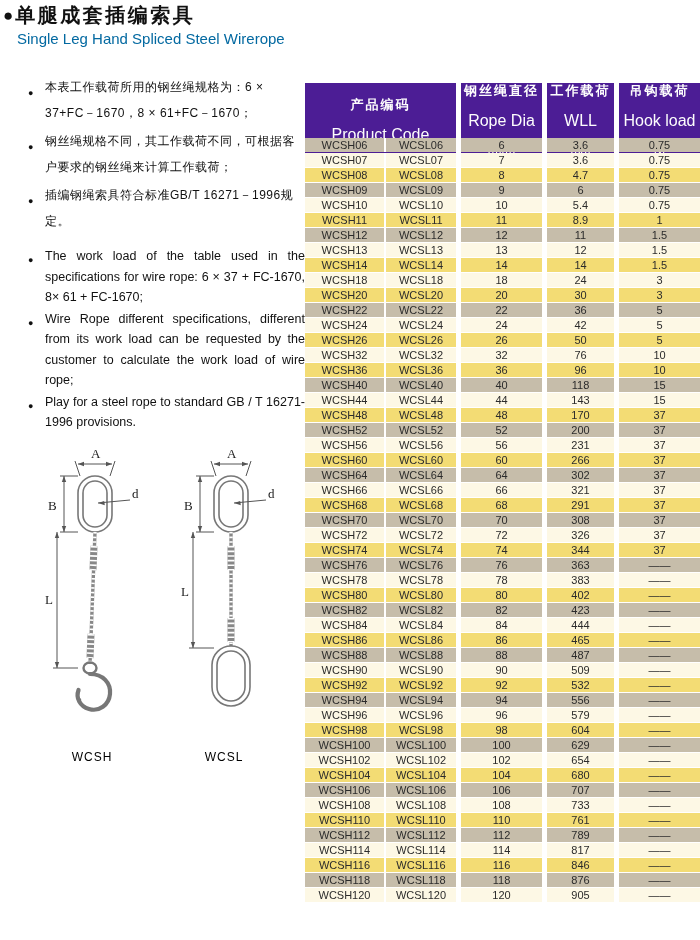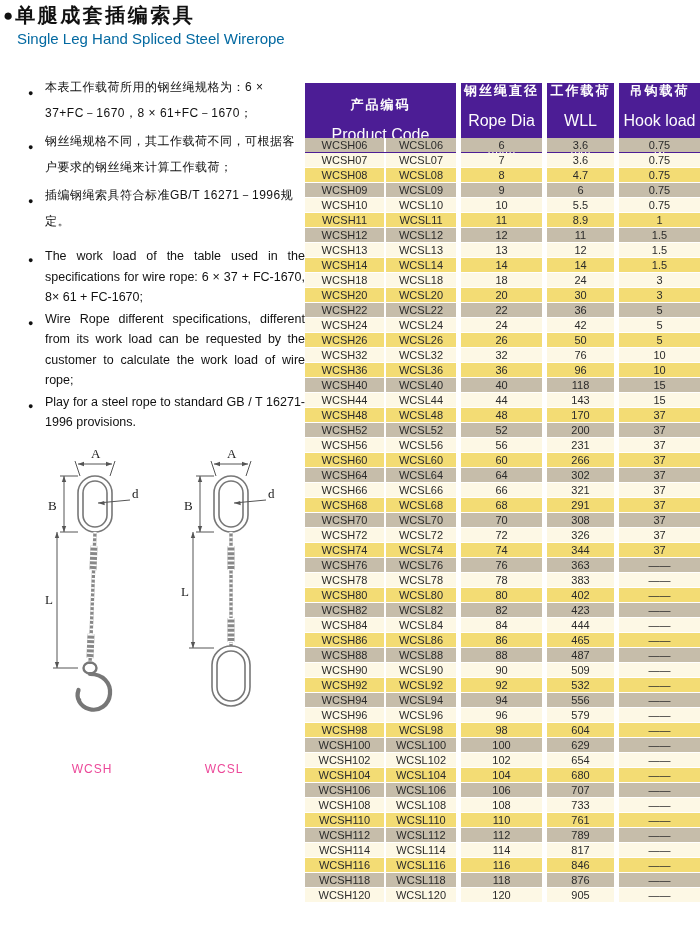--- a/index.html
+++ b/index.html
@@ -21,21 +21,21 @@
   .note-bullet { position:absolute; left:0; top:0; font-size:9px; }
   .notes-zh li { font-size:12px; line-height:26px; margin-bottom:2px; letter-spacing:0.5px; }
   .notes-zh .note-bullet { top:6px; }
   .notes-en { margin-top:12px; }
   .notes-en li { font-size:12.5px; line-height:20.5px; text-align:justify; margin-bottom:1px; }
   .notes-en .note-bullet { top:4px; }
 
   
   .diagrams { position:absolute; left:26px; top:446px; display:flex; }
   .diagrams figure { width:132px; text-align:center; }
-  .diagrams figcaption { font-size:12px; letter-spacing:1px; color:#ec4899; margin-top:14px; }
+  .diagrams figcaption { font-size:12px; letter-spacing:1px; color:#000000; margin-top:2px; }
   .dim-line { stroke:#555; stroke-width:1; fill:none; }
   .dim-label { font-family:"Liberation Serif", serif; font-size:13px; fill:#222; }
   .link-ring { stroke:#777; stroke-width:1.6; fill:none; }
   .arrow { fill:#555; }
 
   
   .spec-table { position:absolute; left:305px; top:83px; width:395px; }
   .thead { display:grid; grid-template-columns:156px 86px 72px 81px; height:55px; }
   .th { background:#4c1d95; color:#fdfdfd; display:flex; flex-direction:column;
         justify-content:center; align-items:center; text-align:center;
@@ -221,21 +221,21 @@
           <div class="td ph">WCSH09</div>
           <div class="td pl">WCSL09</div>
           <div class="td dia">9</div>
           <div class="td wll">6</div>
           <div class="td hook">0.75</div>
         </div>
         <div class="tr c1">
           <div class="td ph">WCSH10</div>
           <div class="td pl">WCSL10</div>
           <div class="td dia">10</div>
-          <div class="td wll">5.5</div>
+          <div class="td wll">5.4</div>
           <div class="td hook">0.75</div>
         </div>
         <div class="tr c2">
           <div class="td ph">WCSH11</div>
           <div class="td pl">WCSL11</div>
           <div class="td dia">11</div>
           <div class="td wll">8.9</div>
           <div class="td hook">1</div>
         </div>
         <div class="tr c0">

